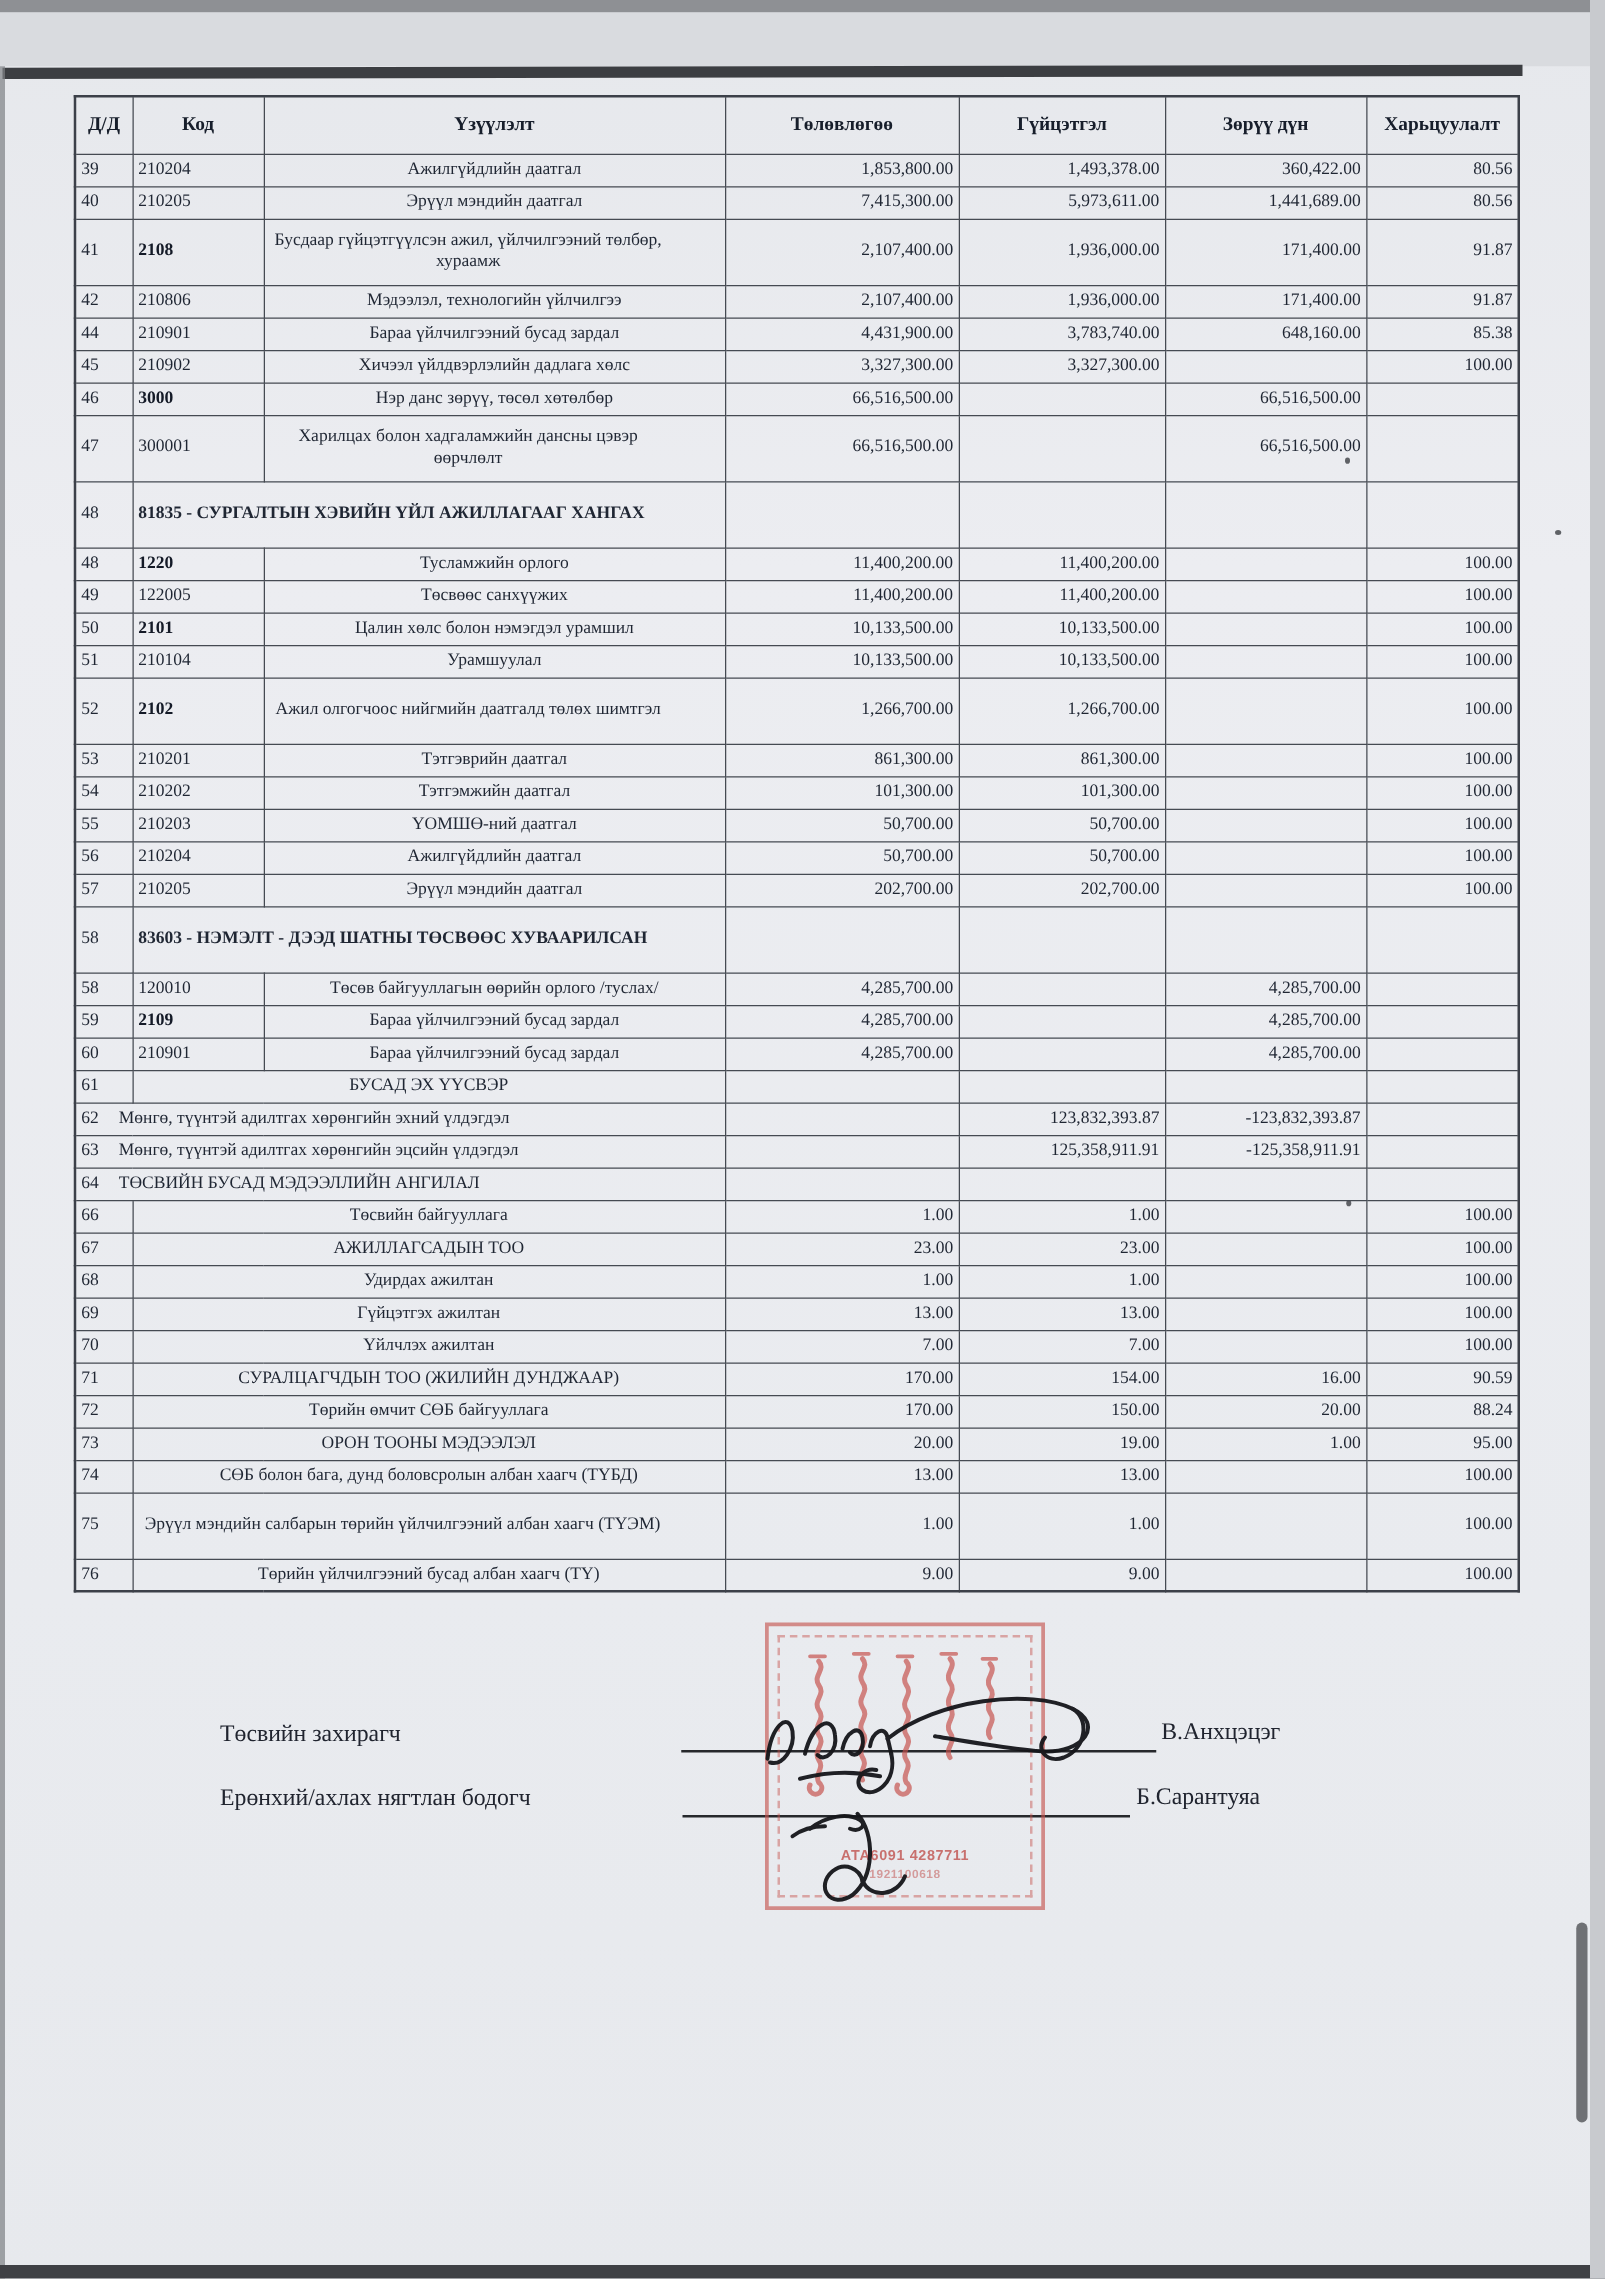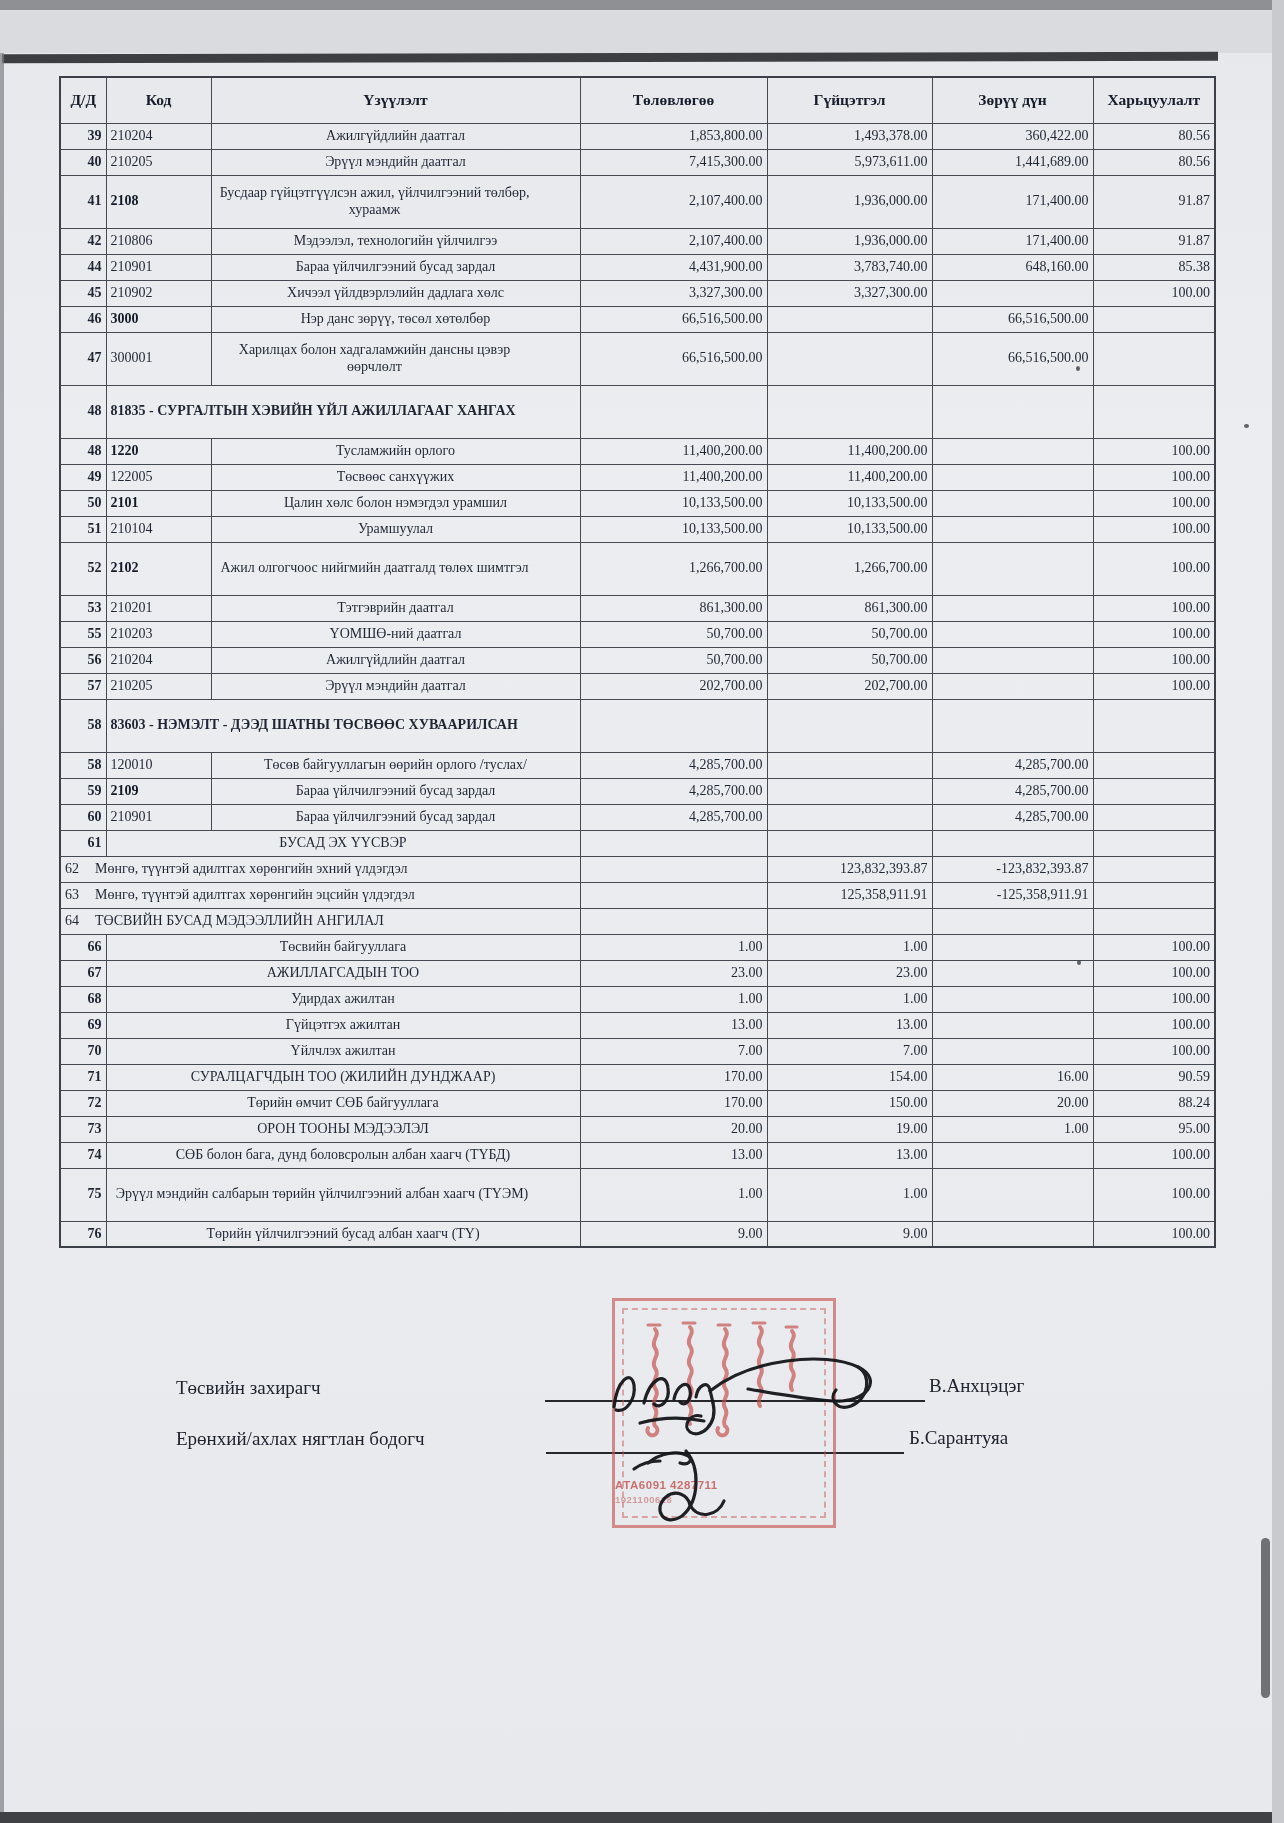--- a/index.html
+++ b/index.html
@@ -22,21 +22,21 @@
   
   table.budget{position:absolute;left:59px;top:76px;width:1155px;border-collapse:collapse;
         table-layout:fixed;z-index:1;}
   table.budget th,table.budget td{border:1.6px solid #454a52;vertical-align:middle;
         font-size:14px;line-height:1.15;color:#1f2633;padding:1px 4px;overflow:hidden;}
   table.budget{border:2.2px solid #3c4049;padding-left:43px;}
   table.budget thead tr{height:46px;}
   table.budget thead th{font-size:15.5px;font-weight:bold;text-align:center;color:#171e2b;}
   table.budget tbody tr{height:26px;}
   table.budget tbody tr.tall{height:53px;}
-  td.no{text-align:right;padding:1px 2px;font-weight:bold;}
+  td.no{text-align:left;padding:1px 2px;}
   td.code{text-align:left;padding-left:13px;}
   td.code.b{font-weight:bold;color:#141a27;}
   td.lbl{text-align:center;padding-left:5px;}
   tr.tall td.lbl{padding-right:46px;}
   td.sec{font-weight:bold;color:#141a27;font-size:14.5px;padding-left:10px;padding-right:60px;}
   td.num{text-align:right;padding-right:8px;}
   td.lvl1{padding-left:11px;}
   td.lvl15{padding-left:22px;}
   td.lvl2{padding-left:56px;}
   td.full{text-align:left;padding-left:6px;}
@@ -48,21 +48,21 @@
   .sig-line2{left:546px;top:1452px;width:358px;}
   .sig-role1{left:176px;top:1377px;}
   .sig-name1{left:929px;top:1375px;}
   .sig-role2{left:176px;top:1428px;}
   .sig-name2{left:909px;top:1427px;}
   
   .stamp{position:absolute;left:612px;top:1298px;width:218px;height:224px;z-index:5;
          border:3px solid rgba(198,84,79,.75);opacity:.85;}
   .stamp::before{content:"";position:absolute;inset:7px;border:2px dashed rgba(198,84,79,.55);}
   .stamp svg{position:absolute;inset:0;filter:blur(.3px);}
-  .stamp-text{position:absolute;left:0;right:0;text-align:left;color:rgba(185,55,50,.8);
+  .stamp-text{position:absolute;left:0;right:0;text-align:center;color:rgba(185,55,50,.8);
          font-family:"Liberation Sans","DejaVu Sans",sans-serif;font-weight:bold;
          filter:blur(.4px);letter-spacing:.5px;}
   .stamp-line1{top:178px;font-size:11.5px;}
   .stamp-line2{top:193px;font-size:9.5px;opacity:.65;}
   
   .ink{position:absolute;left:590px;top:1328px;z-index:6;}
 </style>
 </head>
 <body>
 
@@ -229,20 +229,29 @@
         <tr>
           <td class="no">53</td>
           <td class="code">210201</td>
           <td class="lbl">Тэтгэврийн даатгал</td>
           <td class="num">861,300.00</td>
           <td class="num">861,300.00</td>
           <td class="num"></td>
           <td class="num">100.00</td>
         </tr>
         <tr>
+          <td class="no">54</td>
+          <td class="code">210202</td>
+          <td class="lbl">Тэтгэмжийн даатгал</td>
+          <td class="num">101,300.00</td>
+          <td class="num">101,300.00</td>
+          <td class="num"></td>
+          <td class="num">100.00</td>
+        </tr>
+        <tr>
           <td class="no">55</td>
           <td class="code">210203</td>
           <td class="lbl">ҮОМШӨ-ний даатгал</td>
           <td class="num">50,700.00</td>
           <td class="num">50,700.00</td>
           <td class="num"></td>
           <td class="num">100.00</td>
         </tr>
         <tr>
           <td class="no">56</td>

